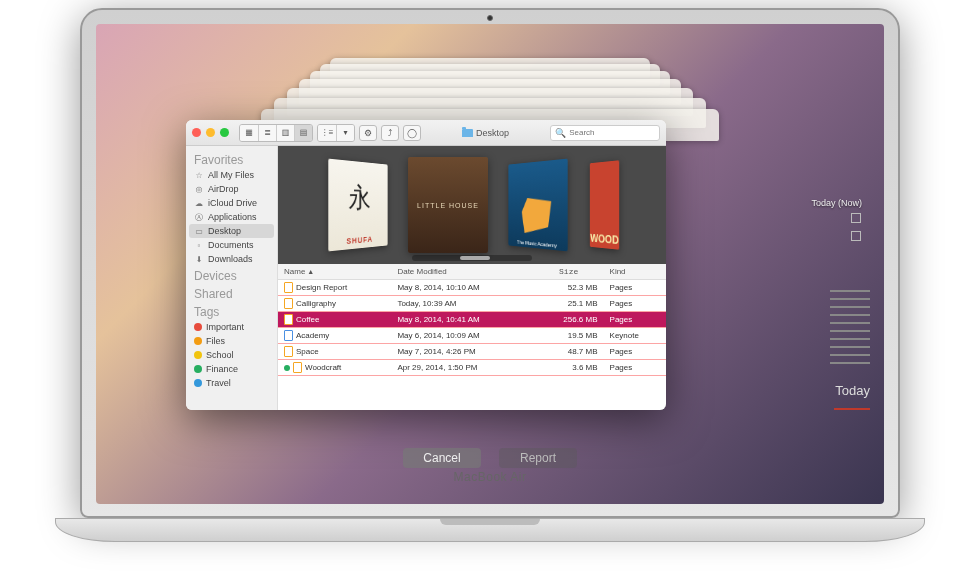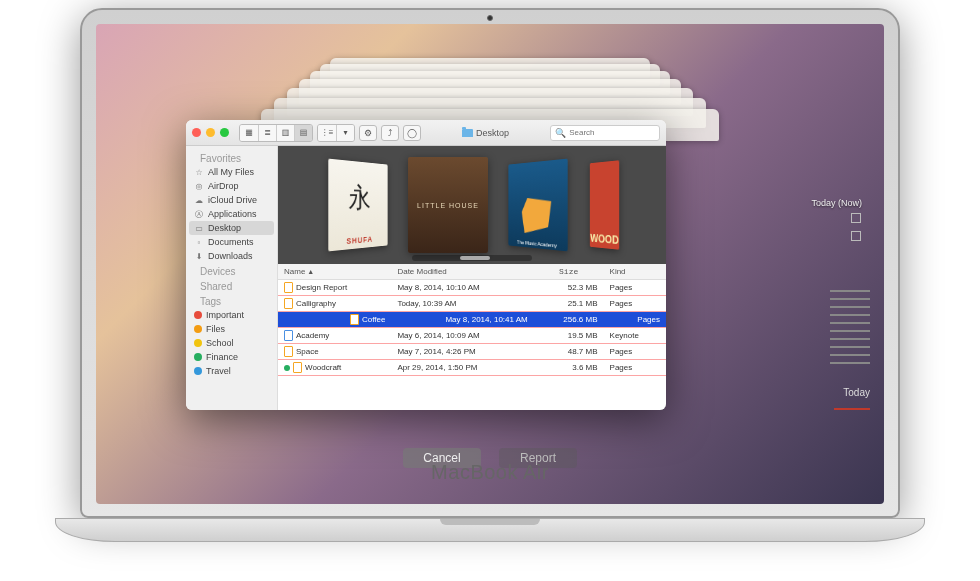--- a/index.html
+++ b/index.html
@@ -5,34 +5,34 @@
 * { margin:0; padding:0; box-sizing:border-box; font-family:-apple-system,"Helvetica Neue",Helvetica,Arial,sans-serif; }
 body { width:980px; height:581px; background:#fff; position:relative; overflow:hidden; }
 
 
 .laptop { position:absolute; left:50%; top:8px; transform:translateX(-50%); width:870px; }
 .lid { width:820px; height:510px; margin:0 auto; border:2px solid #999; border-radius:22px 22px 8px 8px; background:linear-gradient(#d0d0d0,#e6e6e6); padding:14px 14px 12px; position:relative; box-shadow:0 8px 40px rgba(0,0,0,.4); }
 .camera { position:absolute; top:5px; left:50%; transform:translateX(-50%); width:6px; height:6px; border-radius:50%; background:#333; border:1px solid #666; }
 .screen { width:100%; height:100%; border-radius:4px; overflow:hidden; position:relative; background:linear-gradient(135deg,#d9a5b5 0%,#e5c29b 25%,#8a6a8a 55%,#3a3550 100%); }
 .base { width:870px; height:24px; margin:0 auto; background:linear-gradient(#e8e8e8,#cfcfcf); border-radius:0 0 60px 60px/0 0 20px 20px; border:1px solid #aaa; position:relative; }
 .notch { position:absolute; top:0; left:50%; transform:translateX(-50%); width:100px; height:6px; background:#bcbcbc; border-radius:0 0 8px 8px; }
-.brand { position:absolute; bottom:32px; left:50%; transform:translateX(-50%); color:#666; font-size:20px; letter-spacing:.5px; }
+.brand { position:absolute; bottom:32px; left:50%; transform:translateX(-50%); color:#666; font-size:12px; letter-spacing:.5px; }
 
 
 .stack { position:absolute; left:50%; top:34px; transform:translateX(-50%); width:480px; height:360px; }
 .ghost { position:absolute; left:50%; transform:translateX(-50%); background:rgba(245,242,236,.85); border-radius:6px 6px 2px 2px; box-shadow:0 1px 6px rgba(0,0,0,.3); }
 
 
 .timeline { position:absolute; right:14px; top:60px; bottom:60px; width:90px; }
 .tl-label { color:#eee; font-size:9px; text-shadow:0 1px 2px rgba(0,0,0,.6); }
 .tl-top { position:absolute; top:108px; right:8px; text-align:right; }
 .tl-sq { display:inline-block; width:10px; height:10px; border:1px solid #bbb; margin:1px; }
 .tl-ticks { position:absolute; right:0; top:200px; bottom:30px; width:40px; }
 .tl-ticks span { display:block; height:2px; background:#888; margin:6px 0; }
-.tl-now { position:absolute; right:0; bottom:46px; color:#ddd; font-size:10px;margin-left:8px; }
+.tl-now { position:absolute; right:0; bottom:46px; color:#ddd; font-size:13px;margin-left:8px; }
 .tl-red { position:absolute; right:0; bottom:34px; height:2px; width:36px; background:#c0392b; }
 
 
 .finder { position:absolute; left:90px; top:96px; width:480px; height:290px; background:#f5f5f5; border-radius:6px; box-shadow:0 10px 40px rgba(0,0,0,.5); overflow:hidden; display:flex; flex-direction:column; font-size:9px; }
 .titlebar { height:26px; background:linear-gradient(#f2f2f2,#e4e4e4); border-bottom:1px solid #ccc; display:flex; align-items:center; padding:0 6px; gap:4px; }
 .traffic { display:flex; gap:5px; margin-right:6px; }
 .tl-dot { width:9px; height:9px; border-radius:50%; }
 .tl-close{background:#ff5f57;} .tl-min{background:#febc2e;} .tl-max{background:#28c840;}
 .seg { display:flex; border:1px solid #bbb; border-radius:3px; overflow:hidden; }
 .seg button { width:18px; height:16px; border:none; background:#f7f7f7; font-size:8px; color:#555; cursor:pointer; display:flex; align-items:center; justify-content:center; }
@@ -40,21 +40,21 @@
 .seg button.active{background:#d6d6d6;}
 .tb-btn { width:18px; height:16px; border:1px solid #bbb; border-radius:3px; background:#f7f7f7; display:flex; align-items:center; justify-content:center; font-size:9px; color:#555; }
 .title-center { flex:1; text-align:center; display:flex; align-items:center; justify-content:center; gap:3px; color:#555; }
 .folder-ico { width:11px; height:8px; background:#6bb5e8; border-radius:1px 1px 0 0; position:relative; }
 .folder-ico:before{content:"";position:absolute;top:-2px;left:0;width:4px;height:2px;background:#6bb5e8;border-radius:1px 1px 0 0;}
 .search { width:110px; height:16px; border:1px solid #ccc; border-radius:3px; background:#fff; display:flex; align-items:center; padding:0 4px; color:#999; gap:3px; }
 .search input{border:none;outline:none;width:100%;font-size:8px;background:transparent;}
 
 .body { flex:1; display:flex; overflow:hidden; }
 .sidebar { width:92px; background:#f0f0f0; border-right:1px solid #ddd; padding:4px 0; overflow:hidden; }
-.sb-head { color:#999; font-size:10px; padding:3px 8px 1px; text-transform:none;margin-left:6px; }
+.sb-head { color:#999; font-size:12px; padding:3px 8px 1px; text-transform:none; }
 .sb-item { display:flex; align-items:center; gap:4px; padding:2px 8px; color:#444; cursor:pointer; }
 .sb-item.sel { background:#d7d7d7; border-radius:3px; margin:0 3px; padding:2px 5px; }
 .sb-ico { width:10px; height:10px; display:inline-flex; align-items:center; justify-content:center; font-size:8px; color:#777; }
 .tag-dot { width:8px; height:8px; border-radius:50%; border:1px solid transparent; }
 
 .main { flex:1; display:flex; flex-direction:column; background:#4a4a4a; }
 .coverflow { height:118px; display:flex; align-items:center; justify-content:center; gap:8px; position:relative; padding:8px 12px; }
 .cover { width:80px; height:96px; background:#fff; border-radius:2px; box-shadow:0 2px 8px rgba(0,0,0,.4); display:flex; flex-direction:column; align-items:center; justify-content:flex-end; font-size:7px; overflow:hidden; position:relative; }
 .cover.side { transform:perspective(300px) rotateY(35deg) scale(.9); }
 .cover.side.r { transform:perspective(300px) rotateY(-35deg) scale(.9); }
@@ -71,21 +71,21 @@
 .cov-music .shape { width:40px; height:40px; background:#f2a83c; clip-path:polygon(20% 0,100% 10%,90% 80%,10% 100%,0 40%); margin:6px auto; }
 .cov-music .txt { font-size:6px; padding:2px; }
 .cov-wood { background:#c8432f; color:#f7e9a8; writing-mode:horizontal-tb; }
 .cov-wood .big { font-size:12px; font-weight:bold; padding:4px; line-height:1; }
 
 .table-wrap { flex:1; background:#fff; overflow:auto; }
 table { width:100%; border-collapse:collapse; font-size:8px; }
 thead th { text-align:left; padding:3px 6px; background:#f4f4f4; border-bottom:1px solid #ddd; color:#555; font-weight:normal; position:sticky; top:0; }
 thead th .sort { font-size:7px; margin-left:2px;}
 tbody td { padding:2px 6px; border-bottom:1px solid #fca5a5; color:#333; }
-tbody tr.sel td { background:#1d4ed8; color:#fff;text-align:right; }
+tbody tr.sel td { background:#be185d; color:#fff; }
 .row-ico { display:inline-block; width:9px; height:11px; background:#fff; border:1px solid #ccc; border-radius:1px; margin-right:3px; vertical-align:middle; position:relative; }
 .row-ico.pages{border-color:#f5a623;} .row-ico.keynote{border-color:#4a90e2;}
 .green-dot { display:inline-block; width:6px; height:6px; border-radius:50%; background:#27ae60; margin-right:3px; vertical-align:middle; }
 td.size { text-align:right; }
 
 .action-bar { position:absolute; left:50%; bottom:36px; transform:translateX(-50%); display:flex; gap:18px; }
 .action-bar button { width:78px; height:20px; border:none; border-radius:4px; background:rgba(120,120,120,.7); color:#eee; font-size:12px; cursor:pointer; }
 .action-bar button.primary { background:rgba(90,90,90,.4); color:#bbb; }
 </style>
 </head>

